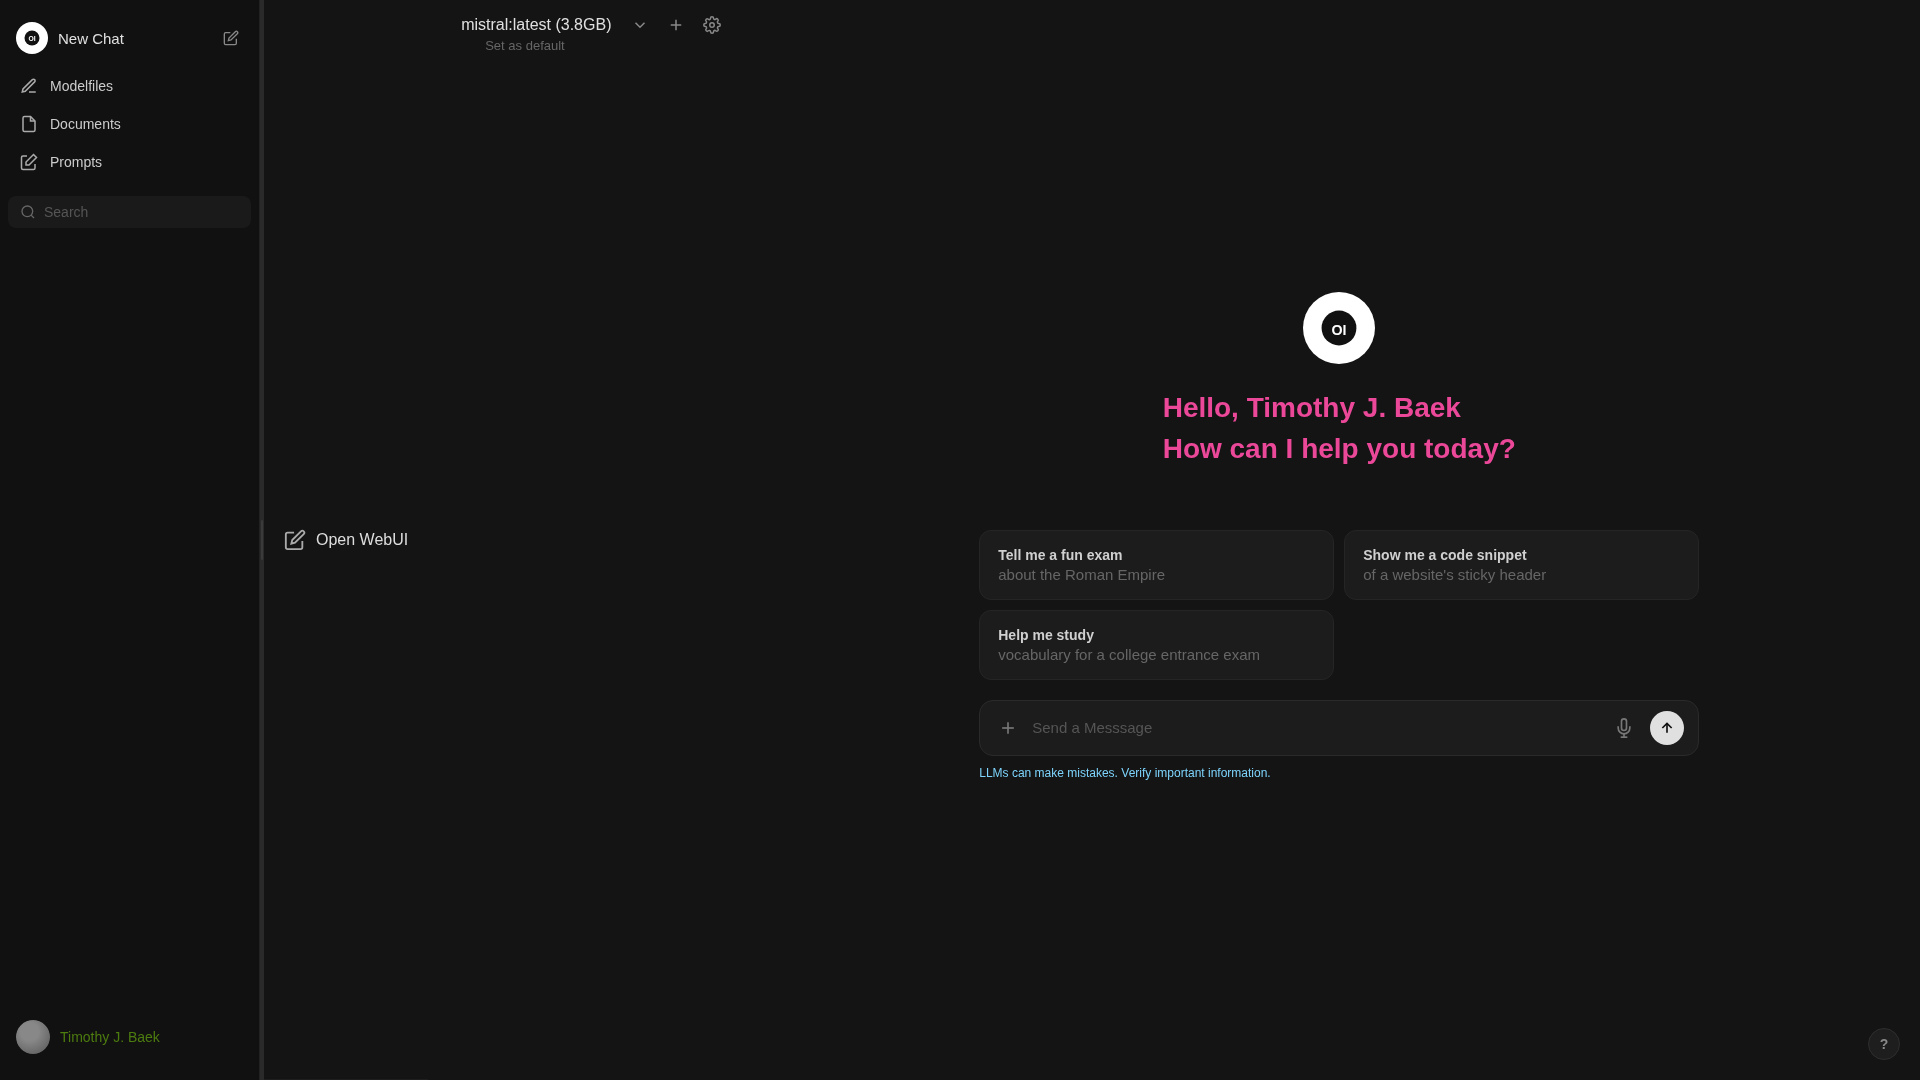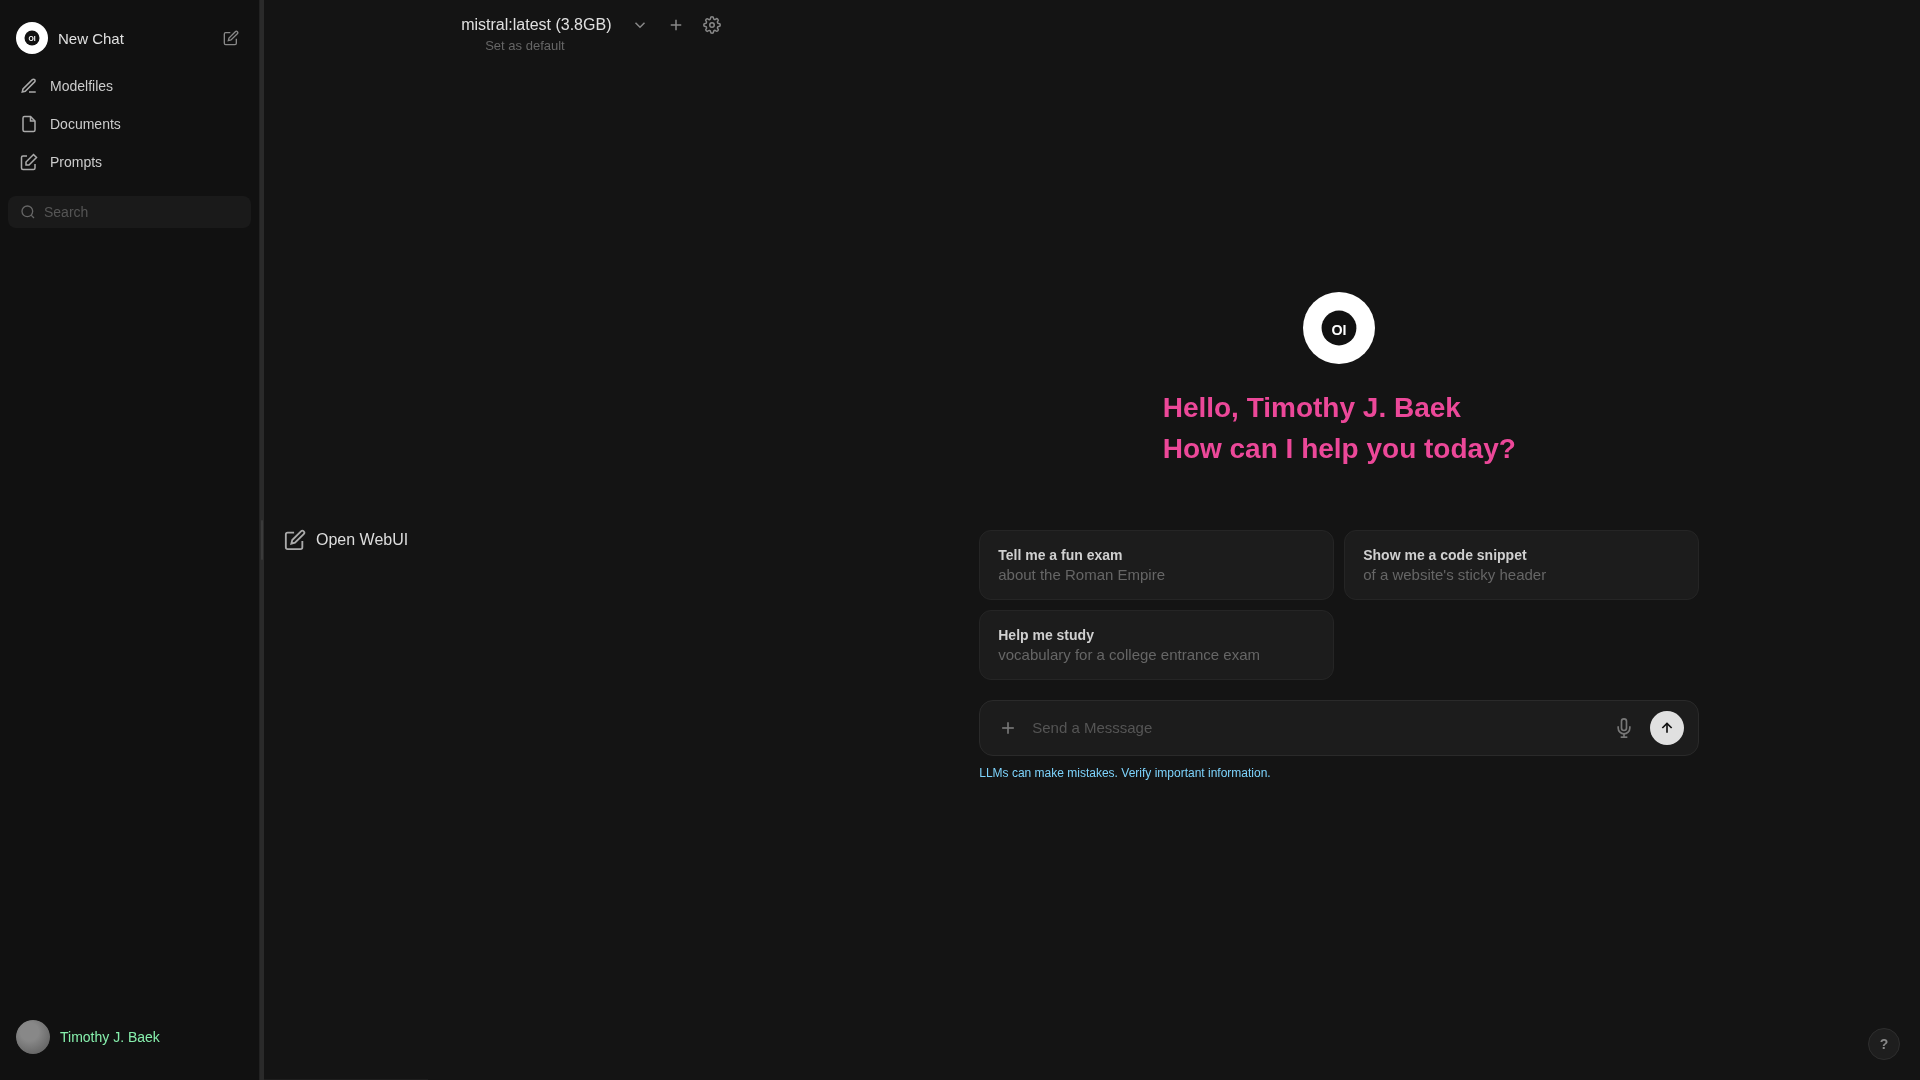--- a/index.html
+++ b/index.html
@@ -149,21 +149,21 @@
 
     .avatar-img {
       width: 100%;
       height: 100%;
       background: radial-gradient(circle at 40% 35%, #888 30%, #555 100%);
       border-radius: 50%;
     }
 
     .user-name {
       font-size: 14px;
-      color: #86efac;
+      color: #4d7c0f;
     }
 
     
     .main {
       flex: 1;
       display: flex;
       flex-direction: row;
       background: #141414;
       position: relative;
       gap: 9px;

